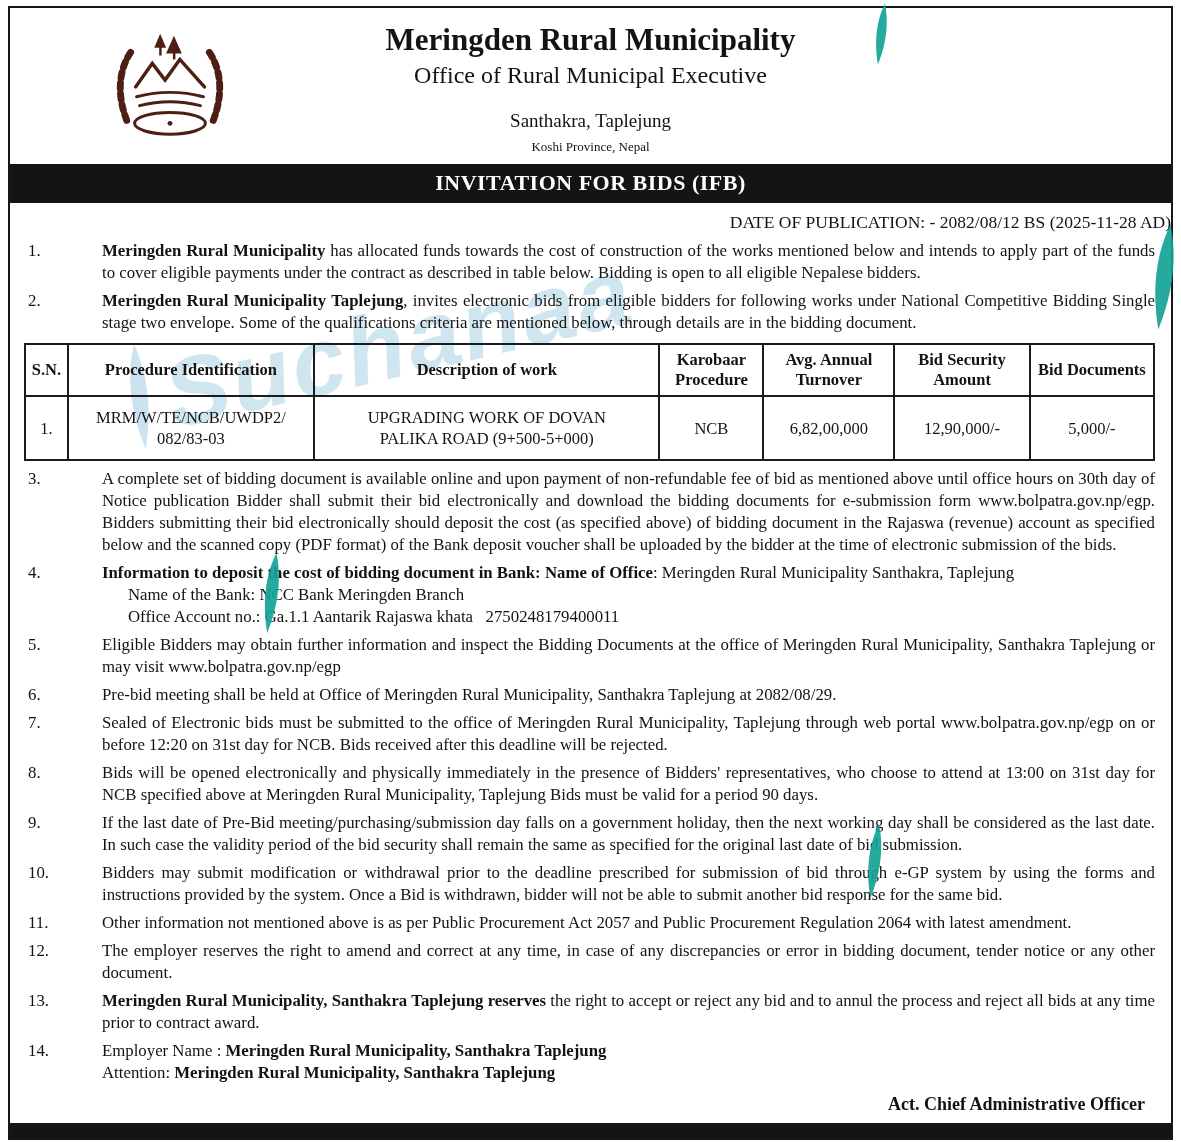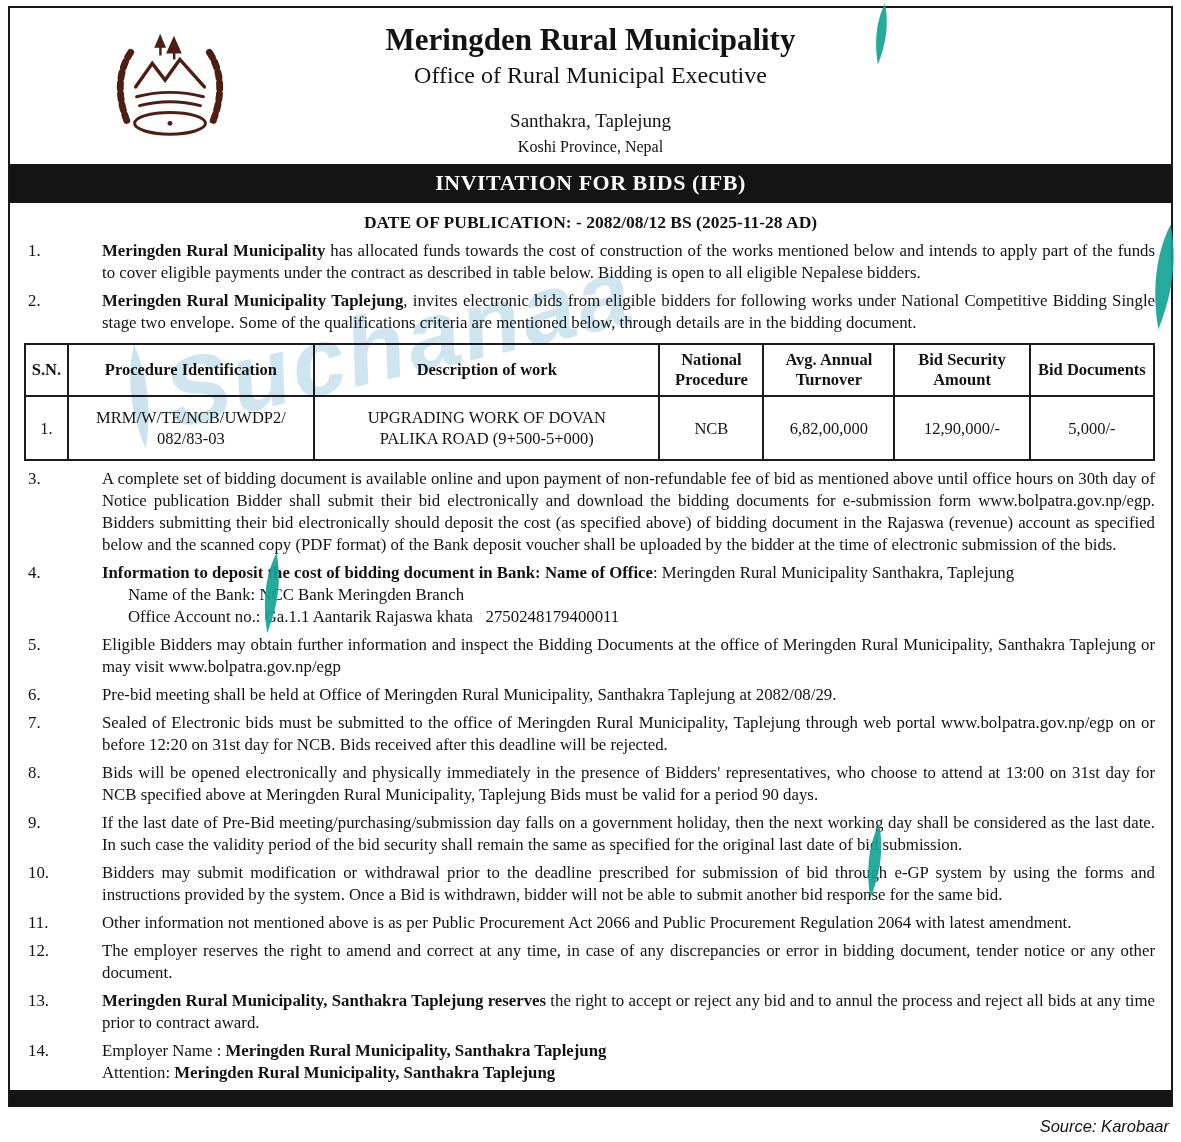--- a/index.html
+++ b/index.html
@@ -28,26 +28,26 @@
   .swoosh-3{left:256px; top:545px;}
   .swoosh-4{left:860px; top:816px;}
 
   
   .header{position:relative; padding:10px 20px 4px 20px; min-height:132px;}
   .logo{position:absolute; left:100px; top:18px; width:120px; height:118px;}
   .header-text{text-align:center;}
   .title{font-size:31px; font-weight:bold; margin:4px 0 2px 0; line-height:36px;}
   .subtitle{font-size:24px; line-height:30px;}
   .addr{font-size:19px; line-height:26px; margin-top:18px;}
-  .prov{font-size:16px; line-height:26px;}
+  .prov{font-size:13px; line-height:26px;}
 
   .banner{background:var(--banner-black); color:#ffffff; text-align:center; font-weight:bold;
           font-size:22px; letter-spacing:0.5px; padding:6px 0 7px 0;}
 
-  .pub-date{text-align:center; font-weight:bold; font-size:17.5px; padding:9px 0 5px 0;}
+  .pub-date{text-align:right; font-weight:normal; font-size:17.5px; padding:9px 0 5px 0;}
 
   
   .items{padding:2px 16px 0 12px;}
   .item{display:flex; margin-bottom:6px; font-size:16.8px; line-height:22px;}
   .item-num{flex:0 0 34px; padding-left:6px;}
   .item-body{flex:1; text-align:justify;margin-left:40px;}
   .item-line.indent{padding-left:26px;}
   .bold{font-weight:bold;}
 
   
@@ -137,21 +137,21 @@
             <col style="width:9.2%">
               <col style="width:11.6%">
               <col style="width:12%">
               <col style="width:11%">
           </colgroup>
           <thead>
               <tr id="bid-table-head">
                 <th>S.N.</th>
                 <th>Procedure Identification</th>
                 <th>Description of work</th>
-                <th>National Procedure</th>
+                <th>Karobaar Procedure</th>
                 <th>Avg. Annual Turnover</th>
                 <th>Bid Security Amount</th>
                 <th>Bid Documents</th>
               </tr>
             </thead>
           <tbody id="bid-table-body">
               <tr>
                 <td>1.</td>
                 <td>MRM/W/TE/NCB/UWDP2/
 082/83-03</td>
@@ -213,21 +213,21 @@
           </div>
           <div class="item">
             <div class="item-num">10.</div>
             <div class="item-body">
               <div class="item-line"><span>Bidders may submit modification or withdrawal prior to the deadline prescribed for submission of bid through e-GP system by using the forms and instructions provided by the system. Once a Bid is withdrawn, bidder will not be able to submit another bid response for the same bid.</span></div>
             </div>
           </div>
           <div class="item">
             <div class="item-num">11.</div>
             <div class="item-body">
-              <div class="item-line"><span>Other information not mentioned above is as per Public Procurement Act 2066 and Public Procurement Regulation 2064 with latest amendment.</span></div>
+              <div class="item-line"><span>Other information not mentioned above is as per Public Procurement Act 2057 and Public Procurement Regulation 2064 with latest amendment.</span></div>
             </div>
           </div>
           <div class="item">
             <div class="item-num">12.</div>
             <div class="item-body">
               <div class="item-line"><span>The employer reserves the right to amend and correct at any time, in case of any discrepancies or error in bidding document, tender notice or any other document.</span></div>
             </div>
           </div>
           <div class="item">
             <div class="item-num">13.</div>
@@ -237,20 +237,21 @@
           </div>
           <div class="item">
             <div class="item-num">14.</div>
             <div class="item-body">
               <div class="item-line"><span>Employer Name : </span><span class="bold">Meringden Rural Municipality, Santhakra Taplejung</span></div>
               <div class="item-line"><span>Attention: </span><span class="bold">Meringden Rural Municipality, Santhakra Taplejung</span></div>
             </div>
           </div>
         </div>
 
+      <div class="signature">Act. Chief Administrative Officer</div>
 
       <div class="bottom-bar"></div>
     </div>
   </div>
 
   <span class="swoosh swoosh-1">
     <svg width="24" height="64" viewBox="0 0 30 90">
         <path d="M22 2 C27 28 25 55 12 88 C7 58 9 28 22 2 Z" fill="#14a396"></path>
       </svg>
   </span>

